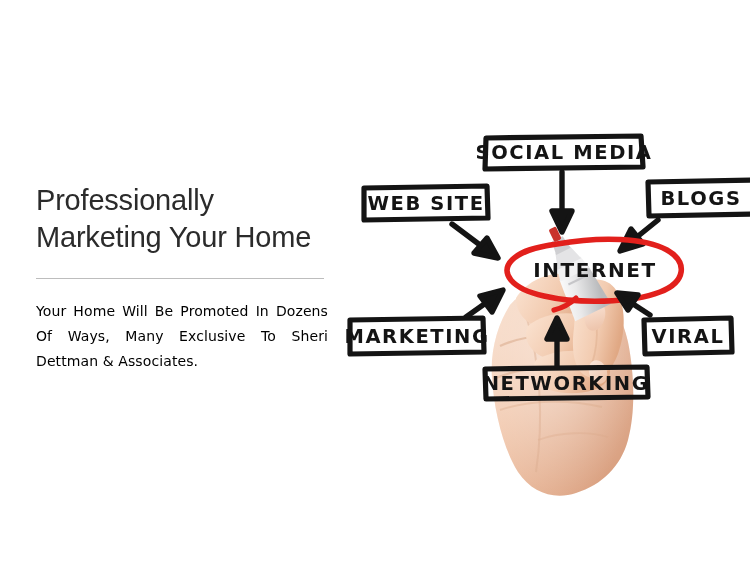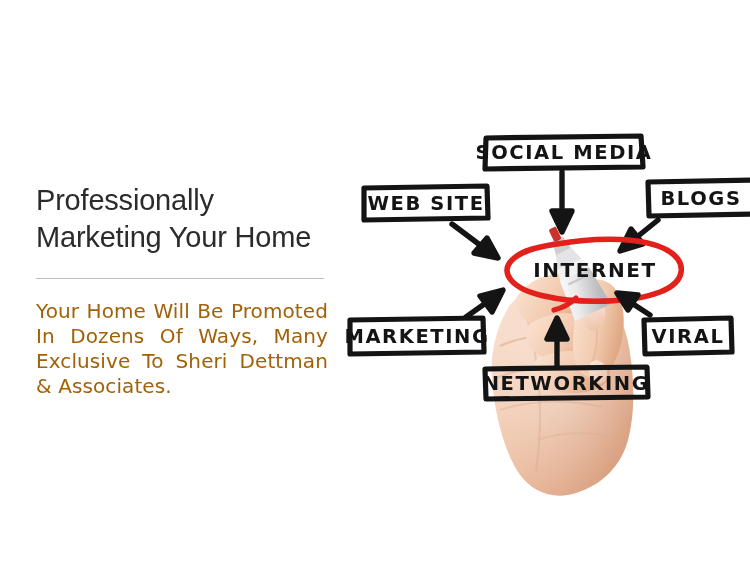--- a/index.html
+++ b/index.html
@@ -39,23 +39,23 @@
   }
   .divider {
     margin-top: 22px;
     width: 288px;
     height: 1px;
     background: #bdbdbd;
   }
   .subtext {
     margin-top: 20px;
     font-family: "DejaVu Sans", sans-serif;
-    font-size: 20px;
+    font-size: 14px;
     line-height: 25px;
-    color: #a16207;
+    color: #000000;
     width: 292px;
     text-align: justify;
     text-align-last: left;
     white-space: pre-line;
     letter-spacing: 0.1px;
   }
 
   
   .diagram {
     position: absolute;

